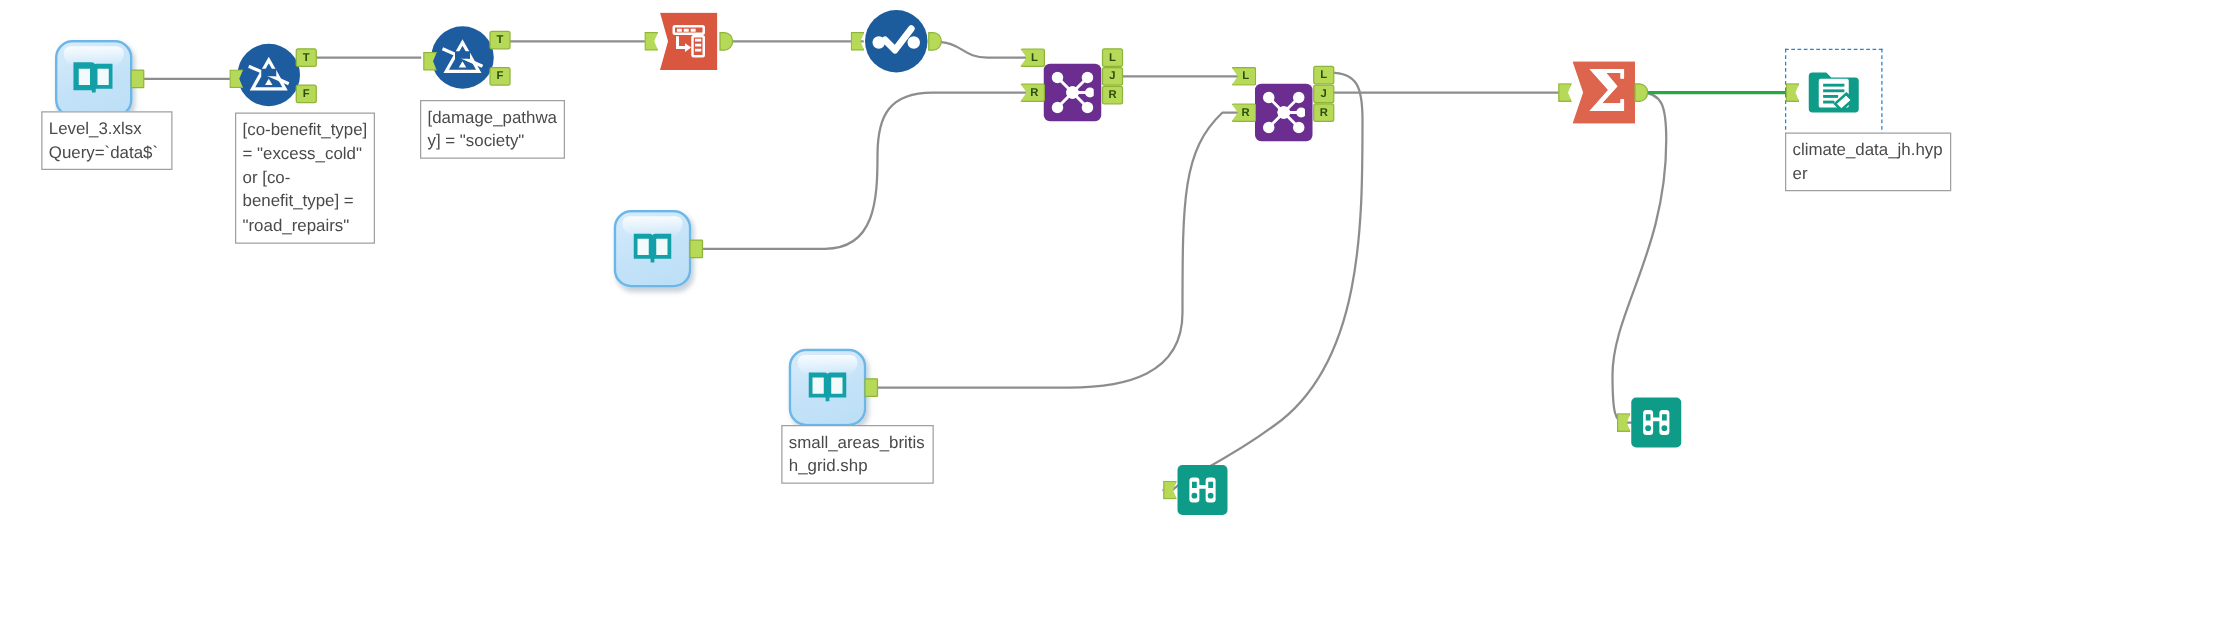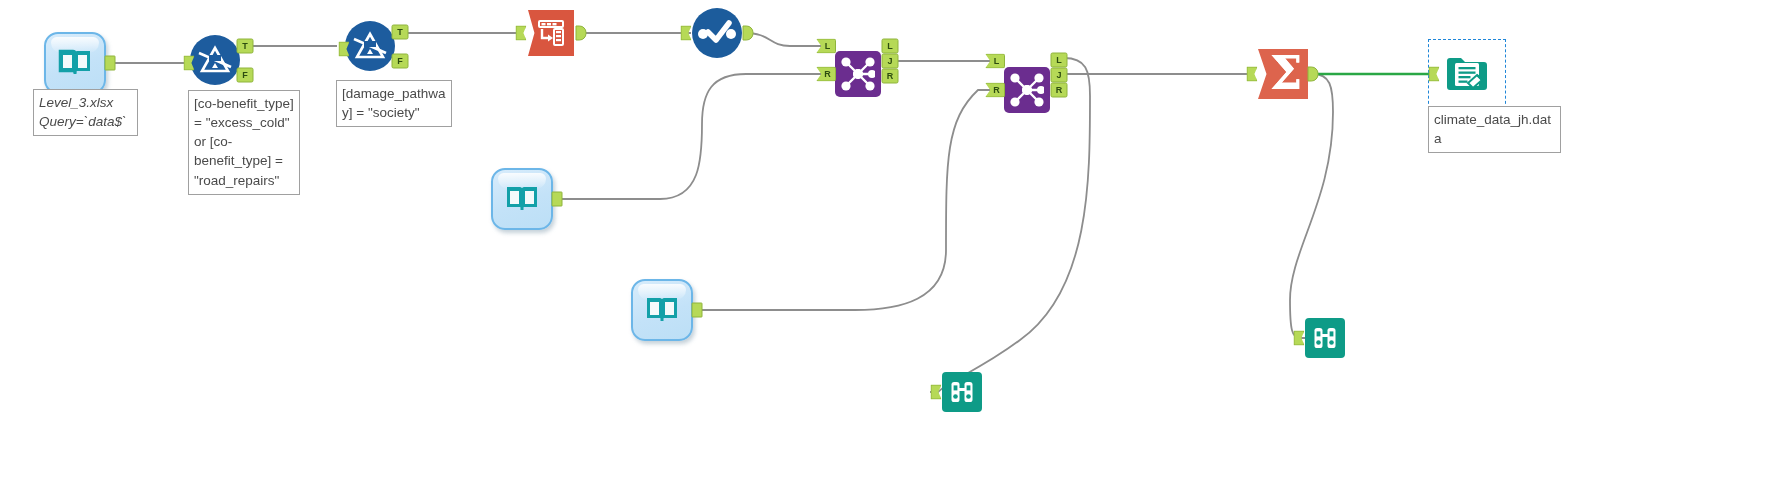--- a/index.html
+++ b/index.html
@@ -225,21 +225,21 @@
         <path d="M3 4 h13 a2 2 0 0 1 2 2 v20 a2 2 0 0 0 -2 -2 H3 Z" fill="#13a0a8"></path>
         <path d="M33 4 h-13 a2 2 0 0 0 -2 2 v20 a2 2 0 0 1 2 -2 h13 Z" fill="#13a0a8"></path>
         <path d="M3 4 h13 a2 2 0 0 1 2 2 v20 a2 2 0 0 0 -2 -2 H3 Z" fill="none" stroke="#13a0a8" stroke-width="2.5"></path>
         <rect x="6" y="8" width="9" height="13" fill="#ffffff" opacity="0.95"></rect>
         <rect x="21" y="8" width="9" height="13" fill="#ffffff" opacity="0.95"></rect>
         <path d="M18 5 v22" stroke="#13a0a8" stroke-width="3" fill="none"></path>
       </svg>
     </div>
     <div class="anchor out plain" style="left:35px; top:0px;"></div>
   </div>
-  <div class="tool-label" style="left:33px; top:89px; width:105px;font-style:italic;">Level_3.xlsx
+  <div class="tool-label" style="left:33px; top:89px; width:105px;">Level_3.xlsx
 Query=`data$`</div>
 
   <div class="node" style="left:215px; top:60px;">
     <div class="node-body tool-filter">
       <svg width="36" height="30" viewBox="0 0 36 30">
         <path d="M18 3 L31 26 H5 Z" fill="none" stroke="#ffffff" stroke-width="2.6"></path>
         <path d="M2 8 L34 22" stroke="#ffffff" stroke-width="2.6"></path>
         <rect x="12" y="10" width="12" height="6" fill="#1d5c9e"></rect>
         <path d="M18 18 l3 5 h-6 Z" fill="#ffffff"></path>
       </svg>
@@ -354,20 +354,21 @@
       <svg width="36" height="32" viewBox="0 0 36 32">
         <path d="M3 4 h13 a2 2 0 0 1 2 2 v20 a2 2 0 0 0 -2 -2 H3 Z" fill="#13a0a8"></path>
         <path d="M33 4 h-13 a2 2 0 0 0 -2 2 v20 a2 2 0 0 1 2 -2 h13 Z" fill="#13a0a8"></path>
         <rect x="6" y="8" width="9" height="13" fill="#ffffff" opacity="0.95"></rect>
         <rect x="21" y="8" width="9" height="13" fill="#ffffff" opacity="0.95"></rect>
         <path d="M18 5 v22" stroke="#13a0a8" stroke-width="3" fill="none"></path>
       </svg>
     </div>
     <div class="anchor out plain" style="left:35px; top:0px;"></div>
   </div>
+  <div class="tool-label" style="left:625px; top:340px; width:122px;">small_areas_british_grid.shp</div>
 
   <div class="node" style="left:1283px; top:74px;">
     <div class="node-body tool-summarize">
       <span class="sigma-glyph">Σ</span>
     </div>
     <div class="anchor in" style="left:-31px; top:0px;"></div>
     <div class="anchor out" style="left:30px; top:0px;"></div>
   </div>
 
   <div class="node" style="left:962px; top:392px;">
@@ -409,15 +410,15 @@
         <rect x="14.5" y="14" width="17" height="2.3" fill="#0e9b87"></rect>
         <rect x="14.5" y="18.5" width="17" height="2.3" fill="#0e9b87"></rect>
         <rect x="14.5" y="23" width="12" height="2.3" fill="#0e9b87"></rect>
         <rect x="14.5" y="27.5" width="9" height="2.3" fill="#0e9b87"></rect>
         <path d="M33 22 l5 5 l-9 8 l-5 -5 Z" fill="#ffffff" stroke="#0e9b87" stroke-width="2"></path>
         <path d="M33 22 l5 5" stroke="#0e9b87" stroke-width="2"></path>
       </svg>
     </div>
     <div class="anchor in" style="left:-33px; top:0px;"></div>
   </div>
-  <div class="tool-label" style="left:1428px; top:106px; width:133px;">climate_data_jh.data</div>
+  <div class="tool-label" style="left:1428px; top:106px; width:133px;">climate_data_jh.hyper</div>
 
 </div>
 
 </body></html>

